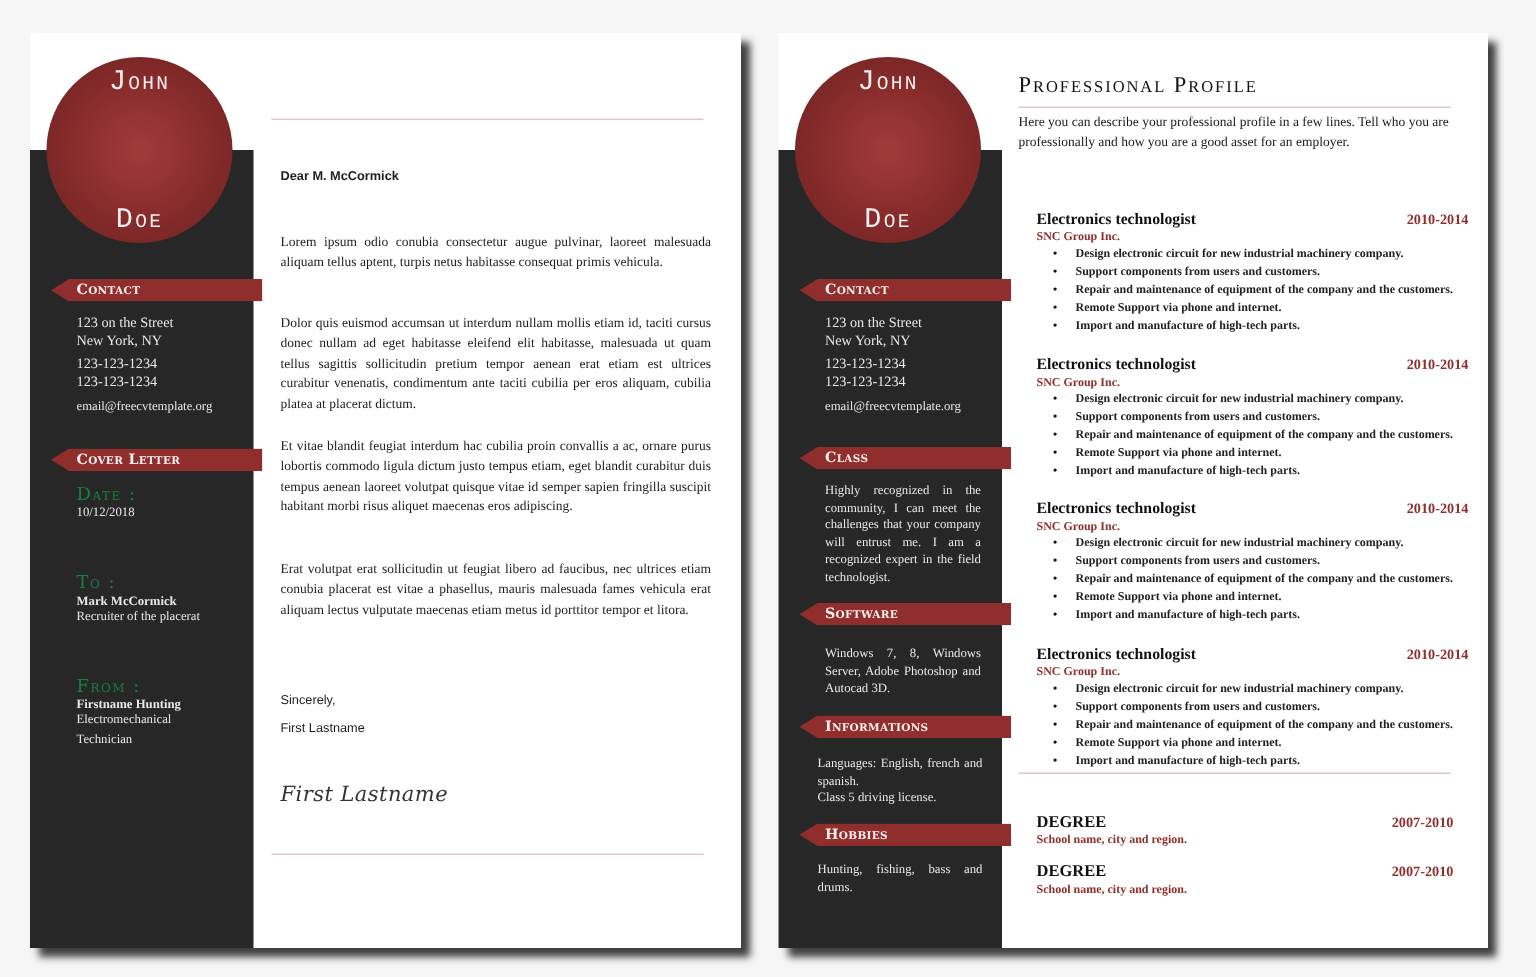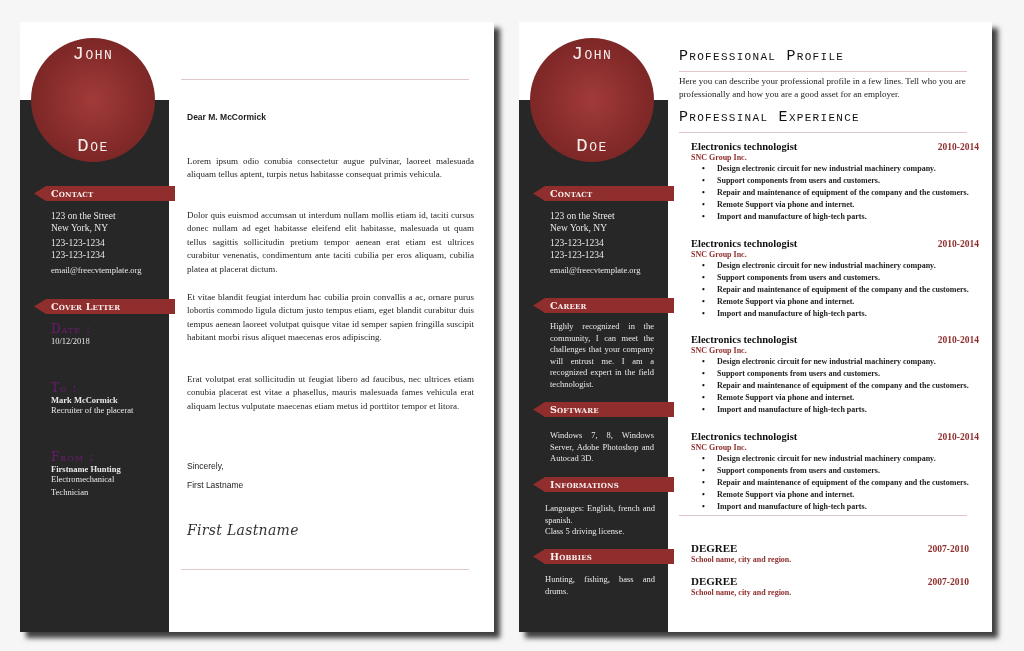--- a/index.html
+++ b/index.html
@@ -22,36 +22,36 @@
 
   .ribbon {
     position: absolute; left: 14px; width: 141px; height: 15px; background: #8f2e2c;
     clip-path: polygon(0 50%, 12px 0, 100% 0, 100% 100%, 12px 100%);
     color: #fbeeee; font-family: "DejaVu Serif", serif; font-weight: bold; font-size: 9.5px;
     line-height: 15px; padding-left: 17px; font-variant: small-caps; letter-spacing: 0.2px; z-index: 3;
   }
 
   .side-text { position: absolute; left: 31px; width: 104px; color: #e8e8e8; font-size: 9.5px; line-height: 11.5px; }
   .side-text .gap { height: 4px; }
-  .side-heading { font-family: "DejaVu Serif", serif; font-size: 12px; letter-spacing: 1px; font-variant: small-caps; color: #701a75; line-height: 14px; }
+  .side-heading { font-family: "DejaVu Serif", serif; font-size: 12px; letter-spacing: 1px; font-variant: small-caps; color: #15803d; line-height: 14px; }
   .side-bold { font-weight: bold; font-size: 8.5px; line-height: 10px; }
   .side-small { font-size: 8.5px; line-height: 11px; }
   .justify { text-align: justify; font-size: 8.5px; line-height: 11.5px; }
 
   
   .rule { position: absolute; height: 1px; background: #e2c9c9; }
   .letter-body { position: absolute; left: 167px; width: 287px; color: #1e1e1e; }
   .greet { font-family: "Liberation Sans", sans-serif; font-weight: bold; font-size: 8.5px; }
   .para { font-size: 9px; line-height: 13.4px; text-align: justify; }
   .closing { font-family: "Liberation Sans", sans-serif; font-size: 8.5px; }
   .signature { font-family: "DejaVu Serif", serif; font-style: italic; font-size: 14px; color: #333; letter-spacing: 0.3px; }
 
   
   .r-main { position: absolute; left: 160px; width: 288px; color: #1a1a1a; }
-  .sec-title { font-family: Liberation Mono, monospace; font-size: 15px; letter-spacing: 1.3px; font-variant: small-caps; color: #111; line-height: 18px; }
+  .sec-title { font-family: Liberation Serif, serif; font-size: 15px; letter-spacing: 1.3px; font-variant: small-caps; color: #111; line-height: 18px; }
   .sec-rule { height: 1px; background: #e0c6c6; margin-top: 5px; }
   .profile-text { font-size: 9px; line-height: 12.5px; }
   .job { position: absolute; left: 172px; width: 288px; }
   .job-head { display: flex; justify-content: space-between; align-items: baseline; }
   .job-title { font-weight: bold; font-size: 10.5px; color: #111; }
   .job-dates { font-weight: bold; font-size: 9.5px; color: #8f2e2c; }
   .company { font-weight: bold; font-size: 8px; color: #8f2e2c; line-height: 11px; }
   .bullets { list-style: none; margin-left: 11px; font-weight: bold; }
   .bullets li { font-size: 8px; line-height: 11.9px; color: #222; position: relative; padding-left: 15px; }
   .bullets li::before { content: "•"; position: absolute; left: 0; top: 0; font-size: 8px; color: #111; }
@@ -138,21 +138,21 @@
   <div class="side-text" style="top:189px;">
     <div>123 on the Street</div>
     <div>New York, NY</div>
     <div class="gap"></div>
     <div>123-123-1234</div>
     <div>123-123-1234</div>
     <div class="gap"></div>
     <div class="side-small">email@freecvtemplate.org</div>
   </div>
 
-  <div class="ribbon" style="top:276px;">Career</div>
+  <div class="ribbon" style="top:276px;">Class</div>
   <div class="side-text" style="top:299px;">
     <p class="justify">Highly recognized in the community, I can meet the challenges that your company will entrust me. I am a recognized expert in the field technologist.</p>
   </div>
 
   <div class="ribbon" style="top:380px;">Software</div>
   <div class="side-text" style="top:408px;">
     <p class="justify">Windows 7, 8, Windows Server, Adobe Photoshop and Autocad 3D.</p>
   </div>
 
   <div class="ribbon" style="top:455px;">Informations</div>
@@ -165,24 +165,20 @@
   <div class="side-text" style="top:552px; left:26px; width:110px;">
     <p class="justify">Hunting, fishing, bass and drums.</p>
   </div>
 
   <div class="r-main" style="top:26px;">
     <div class="sec-title">Professional Profile</div>
     <div class="sec-rule"></div>
     <p class="profile-text" style="margin-top:3px;">Here you can describe your professional profile in a few lines. Tell who you are professionally and how you are a good asset for an employer.</p>
   </div>
 
-  <div class="r-main" style="top:87px;">
-    <div class="sec-title">Professinal Experience</div>
-    <div class="sec-rule"></div>
-  </div>
 
   <div class="job" style="top:119px;">
     <div class="job-head">
         <span class="job-title">Electronics technologist</span>
         <span class="job-dates">2010-2014</span>
       </div>
     <div class="company">SNC Group Inc.</div>
     <ul class="bullets">
       <li>Design electronic circuit for new industrial machinery company.</li>
       <li>Support components from users and customers.</li>

